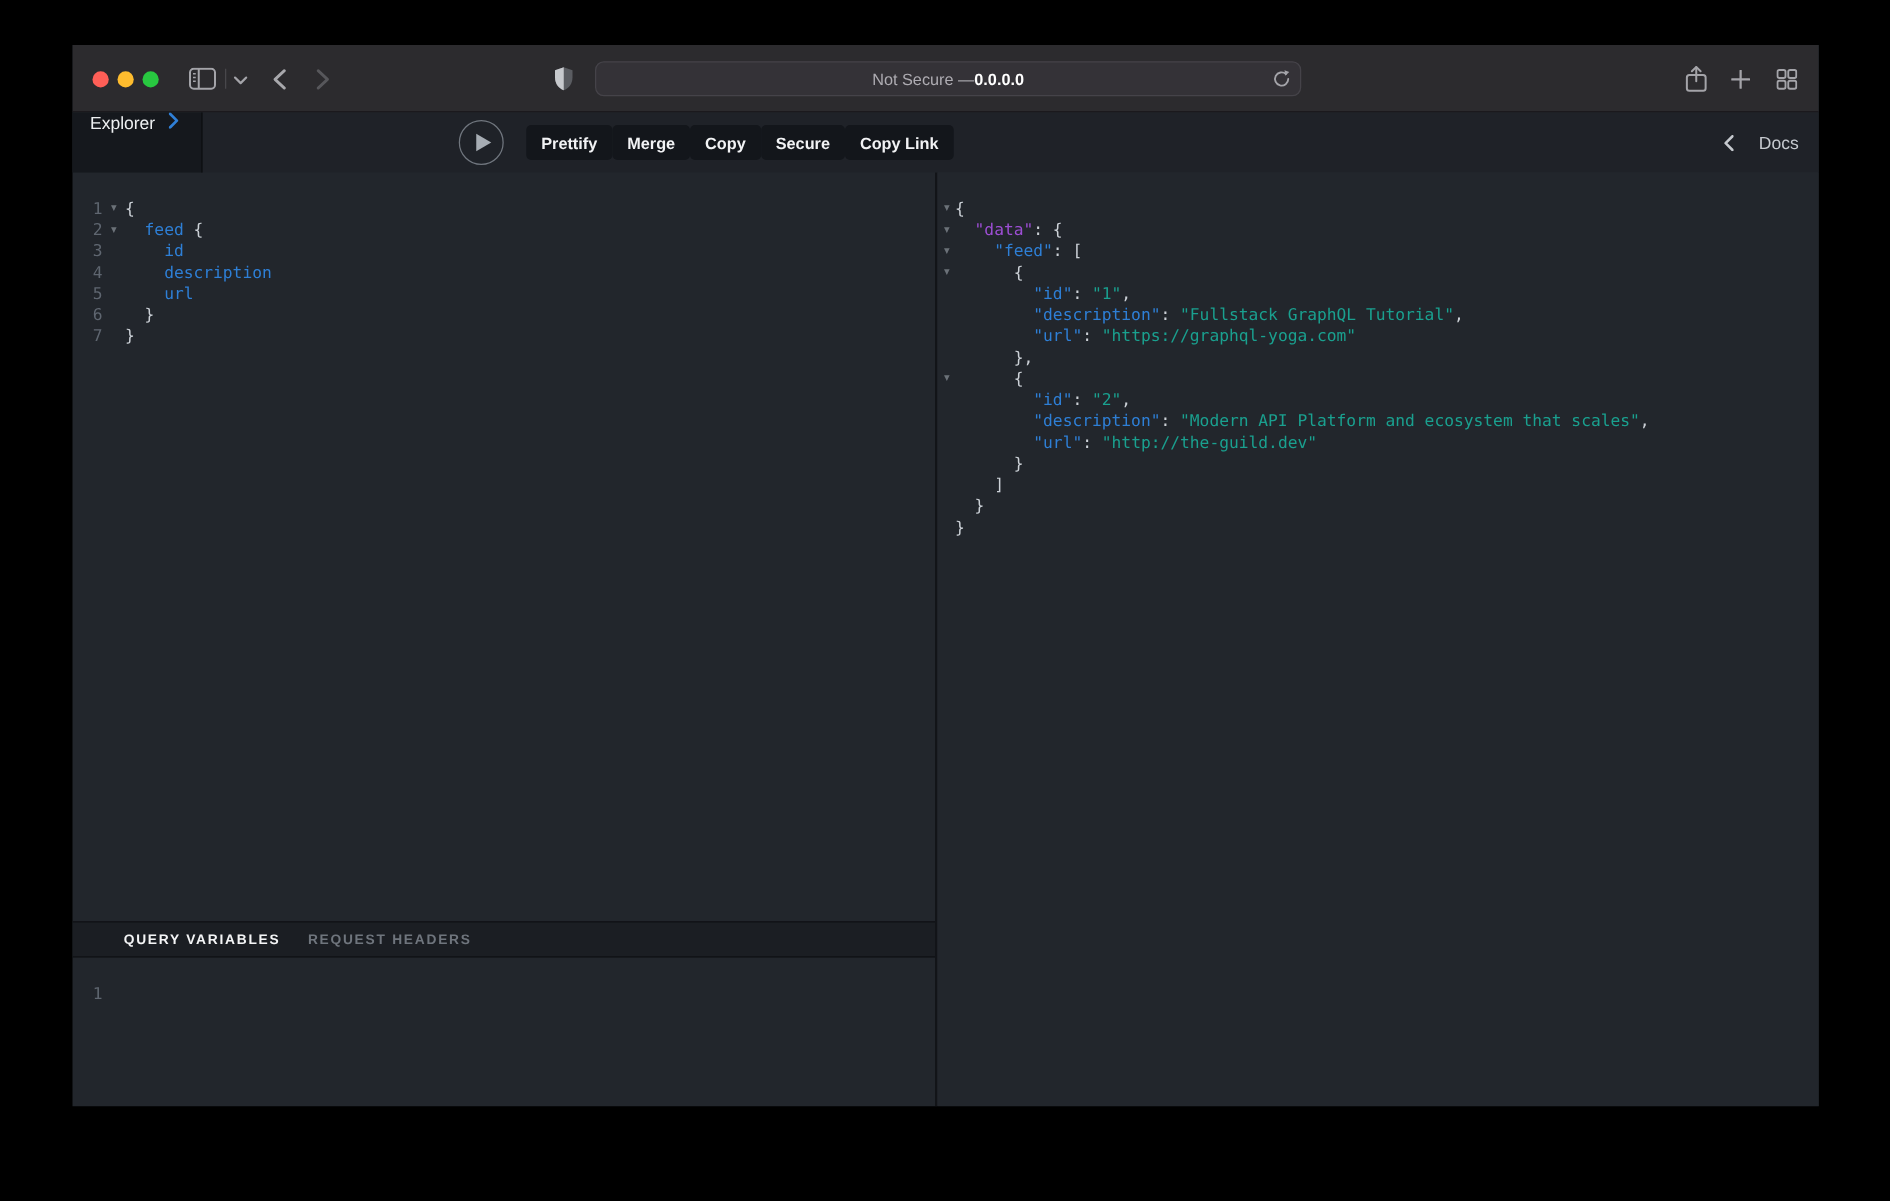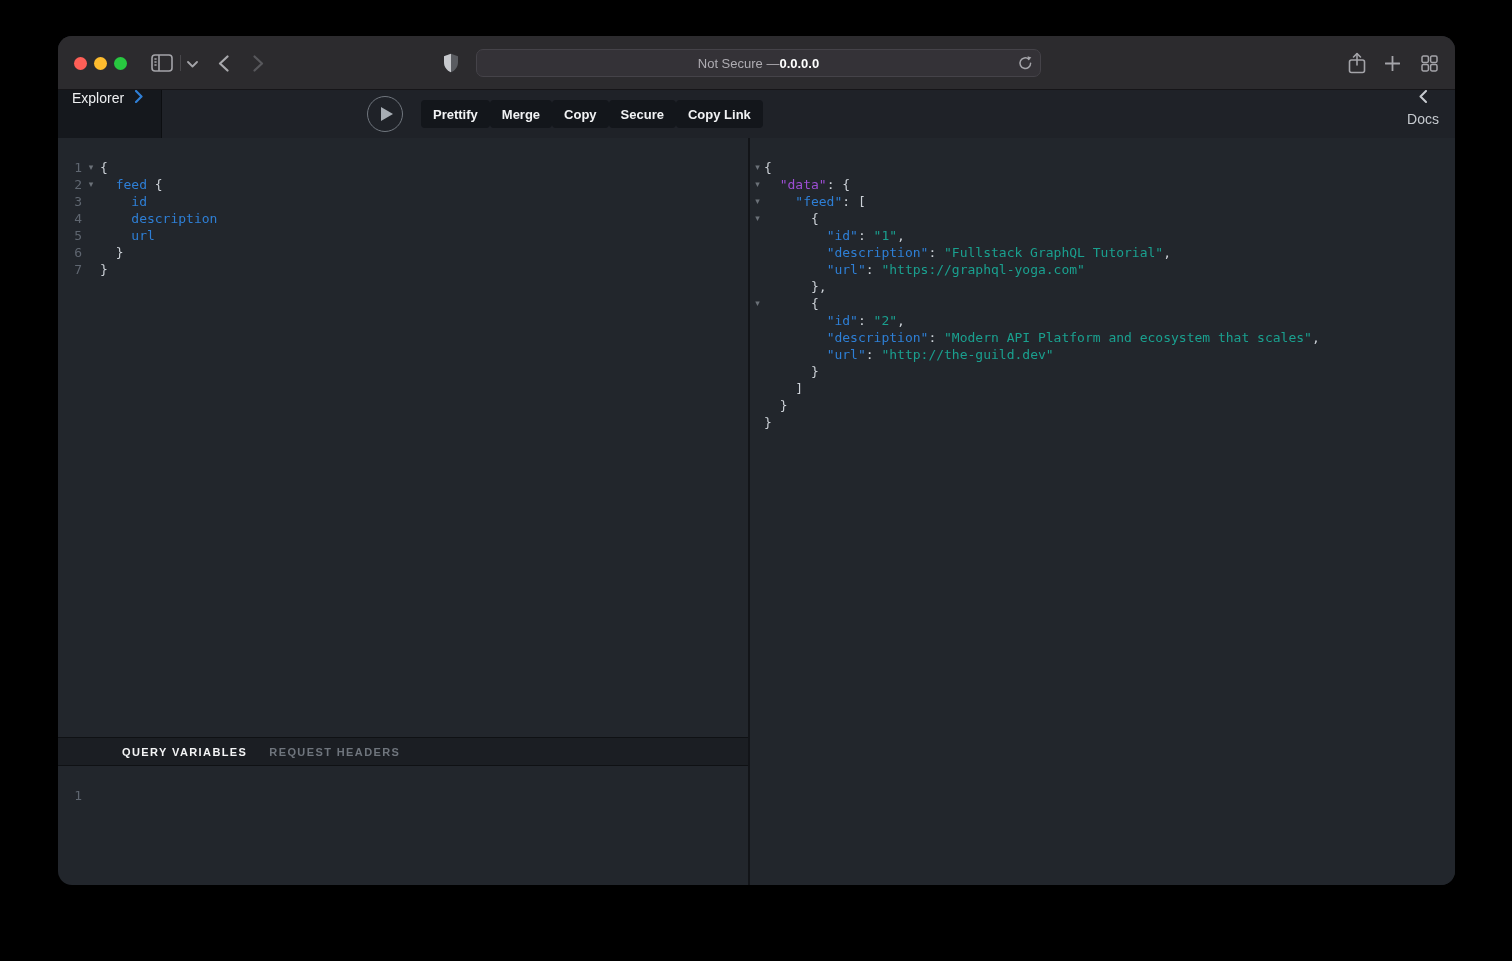--- a/index.html
+++ b/index.html
@@ -1,20 +1,20 @@
 <!DOCTYPE html>
 <html><head>
 <meta charset="utf-8">
 <style>
   * { margin:0; padding:0; box-sizing:border-box; }
   html,body { width:1512px; height:961px; background:#000; overflow:hidden;
     font-family:"Liberation Sans", sans-serif; }
   .stage { position:relative; width:1512px; height:961px; background:#000; }
   .window { position:absolute; left:58px; top:36px; width:1397px; height:849px;
-    background:#22262c; border-radius:14px; overflow:hidden; }
+    background:#22262c; border-radius:0; overflow:hidden; }
 
   
   .chrome { position:absolute; left:0; top:0; width:100%; height:54px;
     background:#2c2b2e; border-bottom:1px solid #161518; }
   .traffic { position:absolute; top:21px; width:13px; height:13px; border-radius:50%; }
   .chrome svg { display:block; }
   .icon-abs { position:absolute; }
   .url-bar { position:absolute; left:418px; top:13px; width:565px; height:28px;
     background:#343237; border:1px solid #454349; border-radius:7px;
     display:flex; align-items:center; justify-content:center; font-size:13px; }
@@ -35,21 +35,21 @@
   .play-btn { position:absolute; left:309px; top:6px; width:36px; height:36px;
     border-radius:50%; background:transparent; border:1.5px solid #70767e;
     display:flex; align-items:center; justify-content:center; cursor:pointer; }
   .play-tri { width:0; height:0; border-left:12px solid #a7adb4;
     border-top:7px solid transparent; border-bottom:7px solid transparent; margin-left:4px; }
   .btn-row { position:absolute; left:363px; top:10px; display:flex; }
   .tb-btn { height:28px; padding:0 12px; background:#13161b; color:#f2f3f5;
     border:none; border-radius:4px; font-size:13px; font-weight:600;
     font-family:"Liberation Sans", sans-serif; cursor:pointer; }
   .docs-btn { position:absolute; right:16px; top:0; height:48px; display:flex;
-    align-items:center; gap:8px; color:#c6cacf; font-size:14px; cursor:pointer;flex-direction:column; }
+    align-items:center; gap:20px; color:#c6cacf; font-size:14px; cursor:pointer; }
 
   
   .main { position:absolute; left:0; top:102px; width:100%; height:747px; }
   .left-pane { position:absolute; left:0; top:0; width:690px; height:747px; }
   .pane-divider { position:absolute; left:690px; top:0; width:2px; height:747px; background:#121418; }
   .right-pane { position:absolute; left:692px; top:0; right:0; height:747px; background:#22262c; }
 
   .code-editor { font-family:"DejaVu Sans Mono", monospace; font-size:13px;
     line-height:17px; color:#ccd1d7; }
   .query-editor { position:absolute; left:0; top:0; width:690px; height:599px; padding-top:21px; }
@@ -65,21 +65,21 @@
   .code-text { white-space:pre; }
   .tk-p { color:#ccd1d7; }
   .tk-f { color:#2e7fd6;text-align:right; }
   .tk-k { color:#2e7fd6; }
   .tk-d { color:#9d4ed4; }
   .tk-s { color:#1aa08f; }
 
   
   .vars-header { position:absolute; left:0; top:599px; width:690px; height:29px;
     background:#1b1e23; border-top:1px solid #0f1114; border-bottom:1px solid #0f1114;
-    display:flex; align-items:center; padding-left:64px; gap:22px; }
+    display:flex; align-items:center; padding-left:41px; gap:22px; }
   .vars-tab { font-size:11px; font-weight:700; letter-spacing:1.4px; cursor:pointer; }
   .vars-tab.active { color:#f4f5f6; }
   .vars-tab.inactive { color:#6f757d; }
 </style>
 </head>
 <body>
 
 <div class="stage">
   <div class="window">
 

